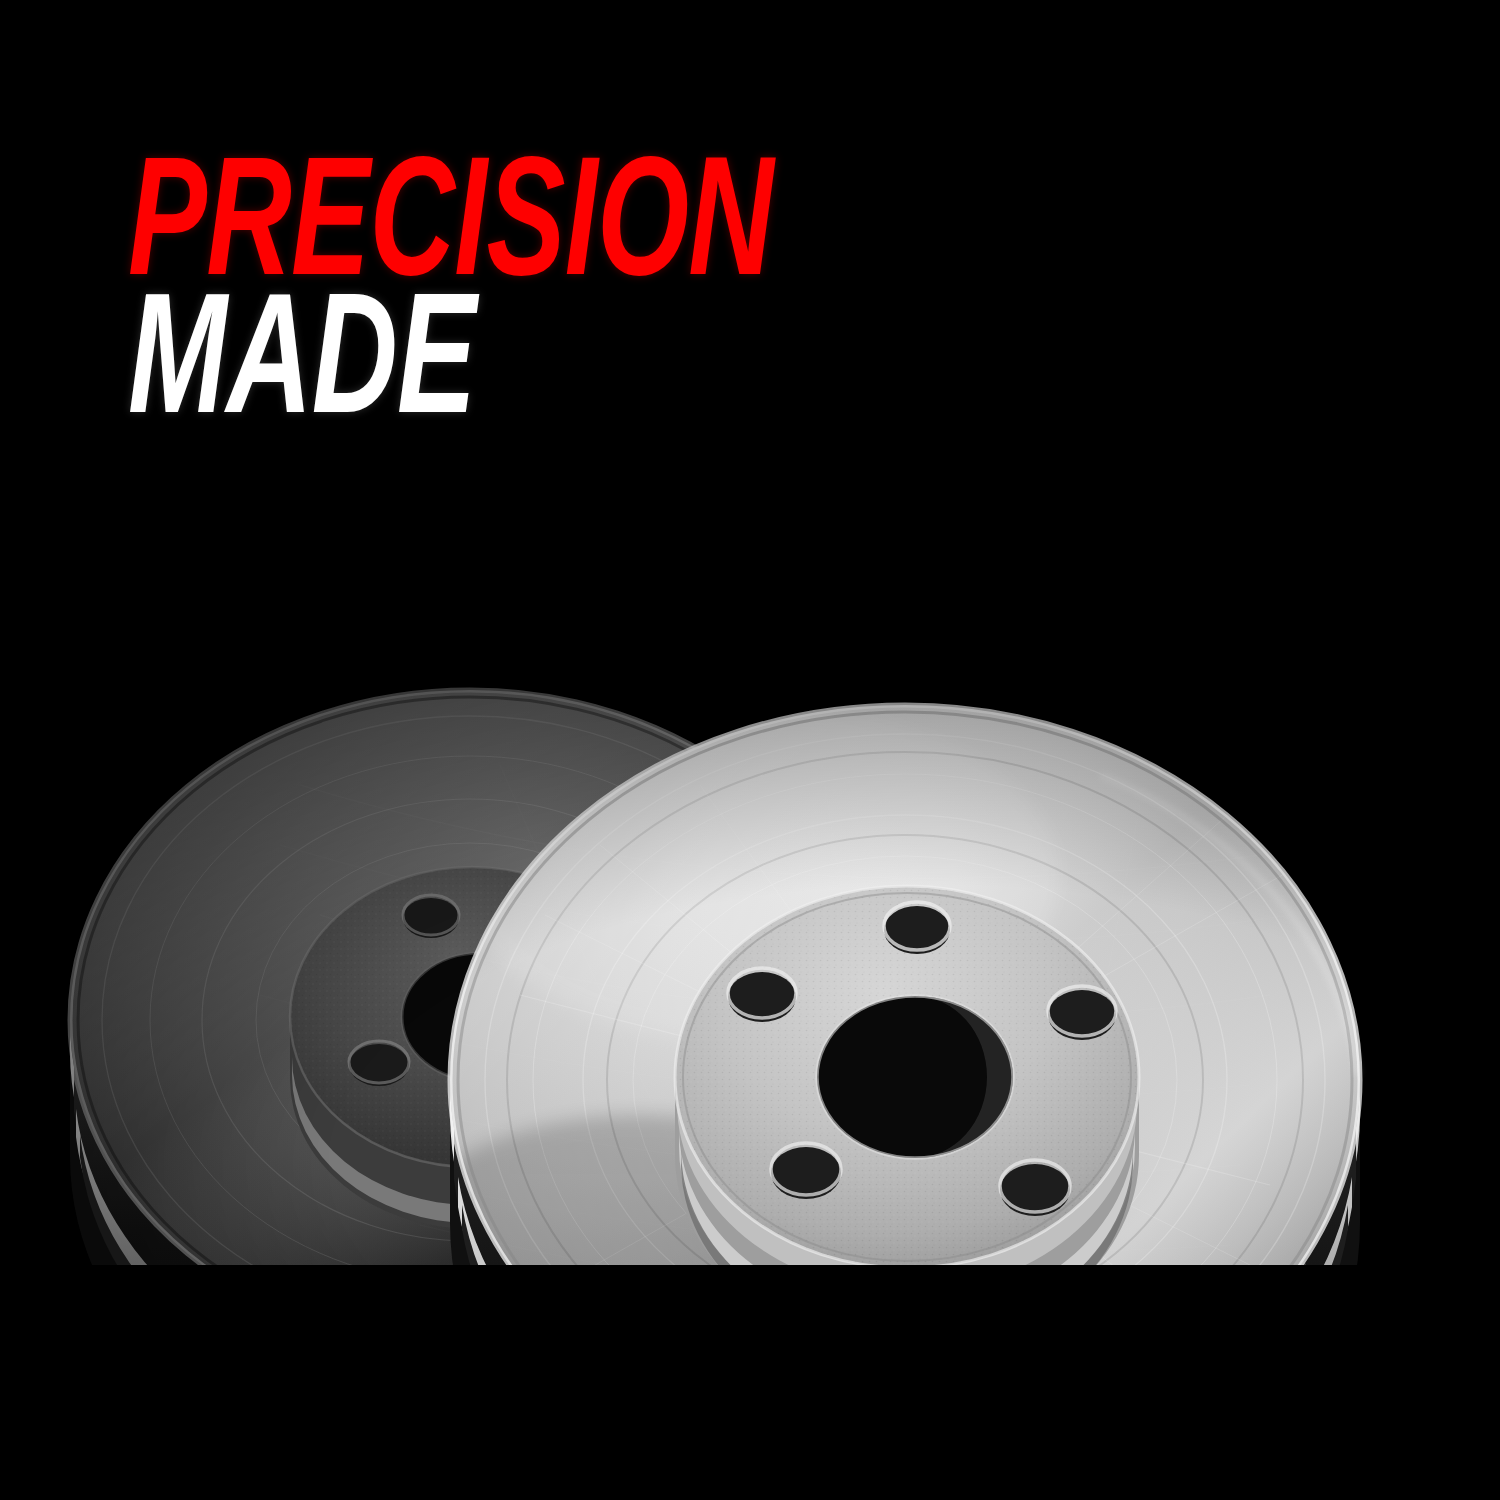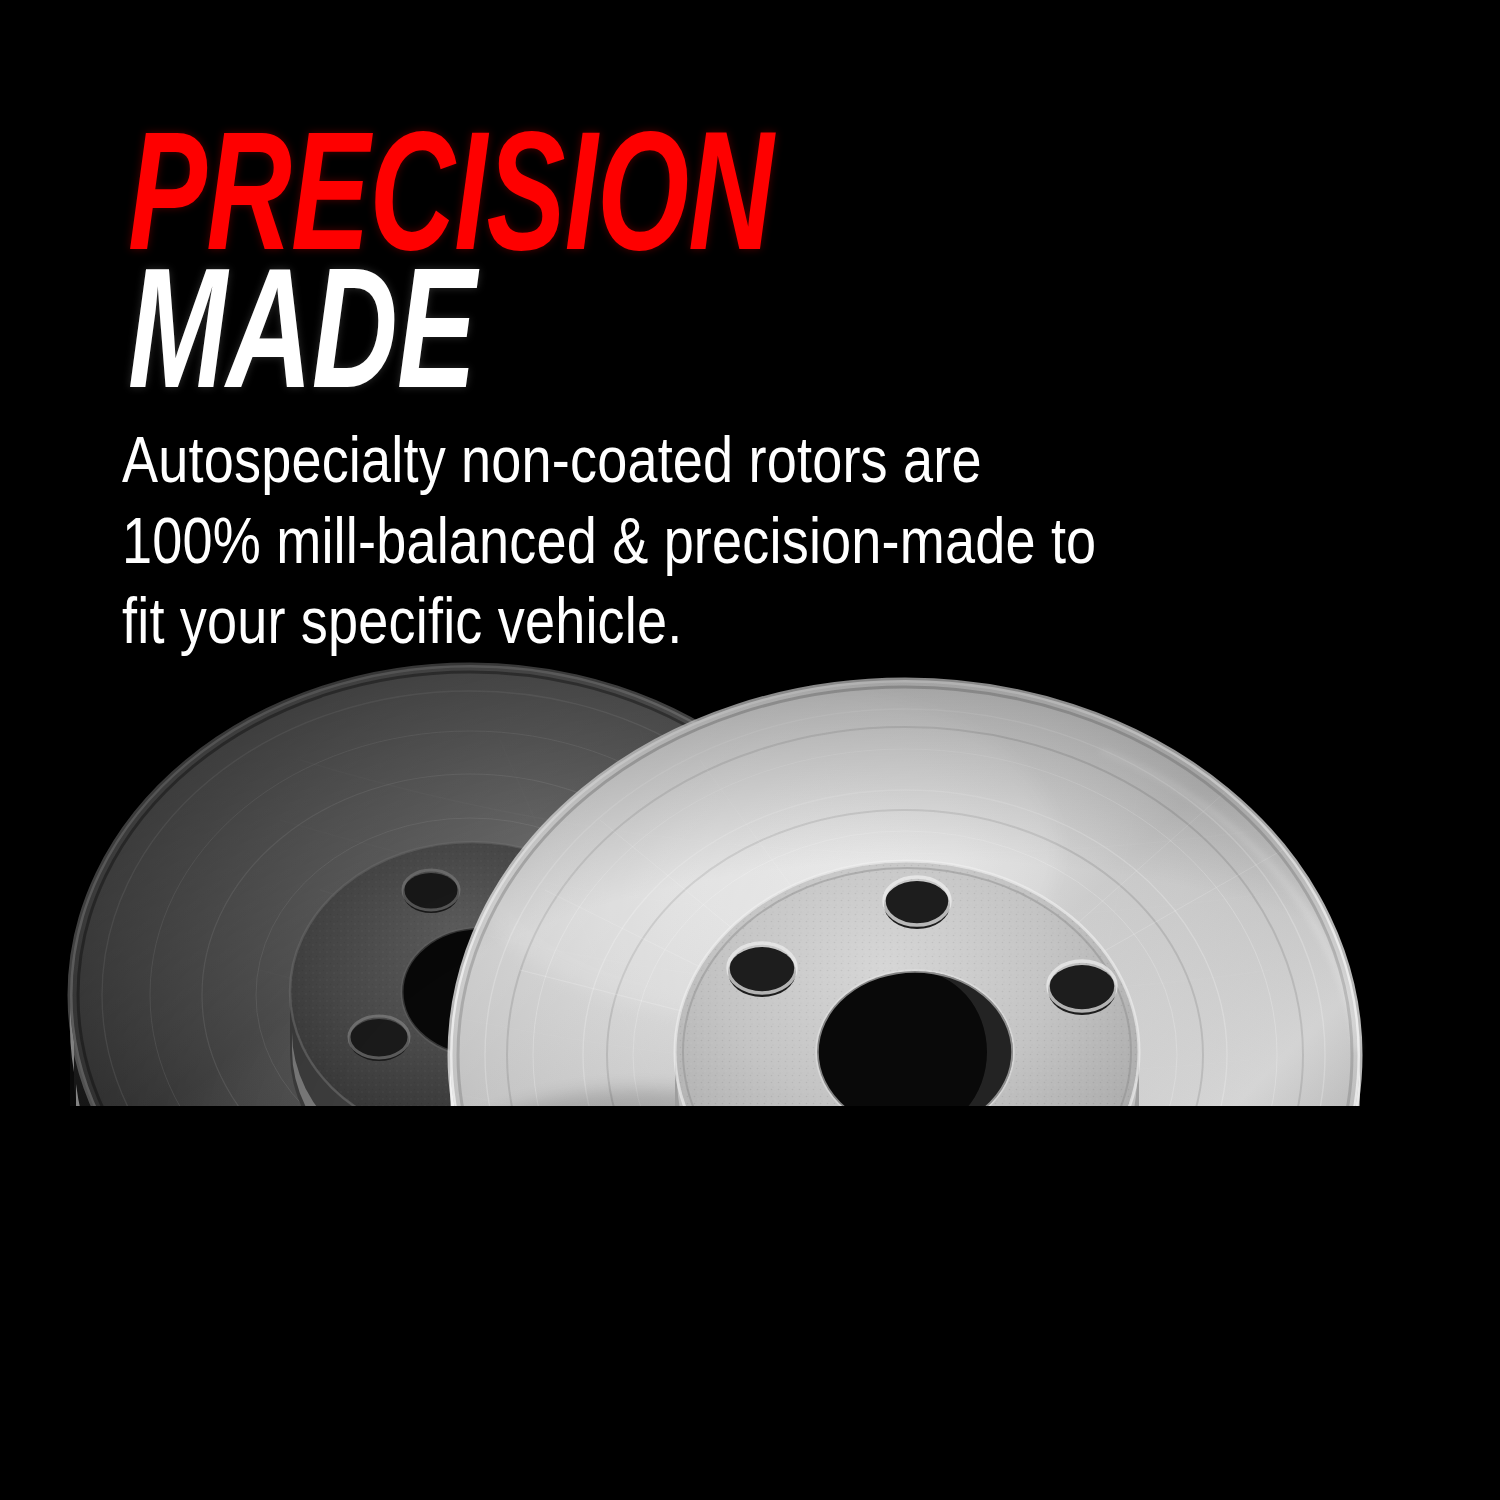--- a/index.html
+++ b/index.html
@@ -1,24 +1,25 @@
 <!DOCTYPE html>
 <html><head>
 <meta charset="utf-8">
 <title>Autospecialty Rotors</title>
 <style>
   html,body{margin:0;padding:0;background:#000;}
   *{box-sizing:border-box;}
 
   .stage{
     position:relative;
-    width:1500px;height:1106px;
+    width:1500px;height:1240px;
     background:#000000;
     overflow:hidden;
     font-family:"Liberation Sans", sans-serif;
+    margin-top:25px;
   }
 
   
   .headline{
     position:absolute;
     left:128px; top:108px;
     width:1250px;
     z-index:40;
   }
   .hl-line{
@@ -384,17 +385,14 @@
     </svg>
 
     <div class="vignette"></div>
   </div>
 
   <div class="headline">
     <span class="hl-line hl-precision">PRECISION</span>
     <span class="hl-line hl-made">MADE</span>
   </div>
 
-  <div class="subcopy">
-    <p>Autospecialty non-coated rotors are 100% mill-balanced &amp; precision-made to fit your specific vehicle.</p>
-  </div>
 
 </div>
 
 </body></html>

